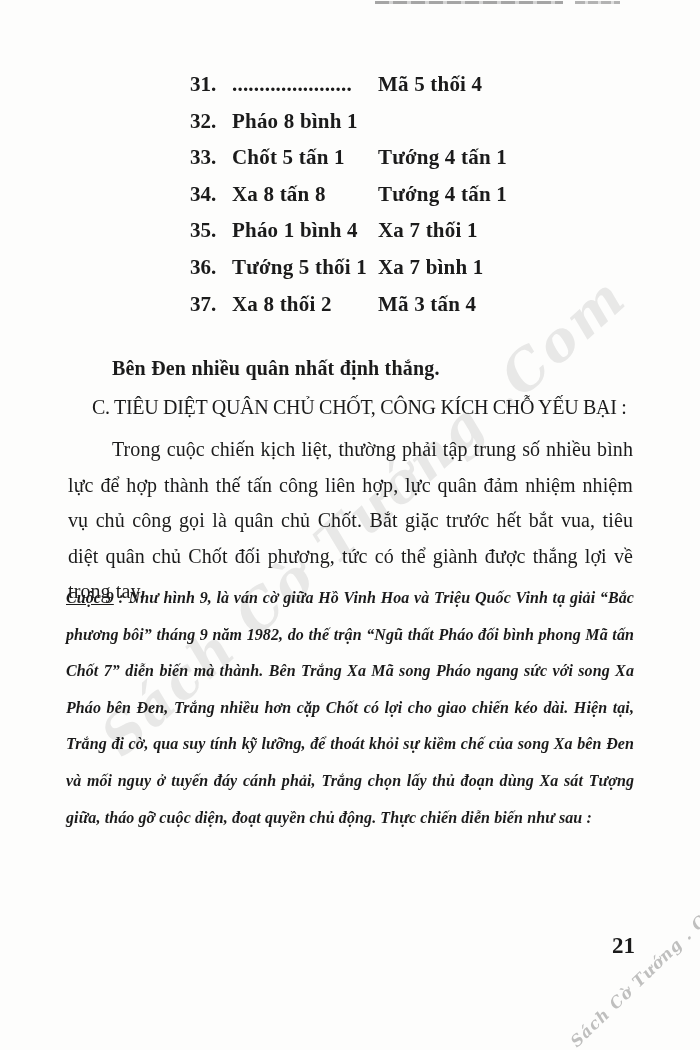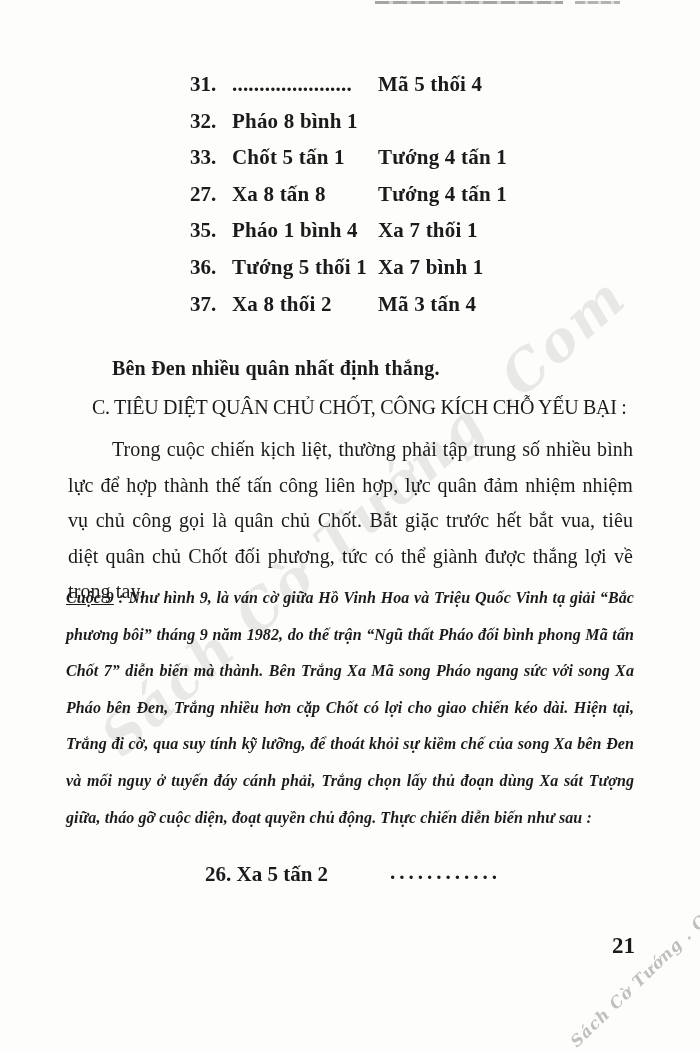--- a/index.html
+++ b/index.html
@@ -134,21 +134,21 @@
     <div class="move-row">
       <span class="mnum">32.</span>
       <span class="mwhite">Pháo 8 bình 1</span>
     </div>
     <div class="move-row">
       <span class="mnum">33.</span>
       <span class="mwhite">Chốt 5 tấn 1</span>
       <span class="mblack">Tướng 4 tấn 1</span>
     </div>
     <div class="move-row">
-      <span class="mnum">27.</span>
+      <span class="mnum">34.</span>
       <span class="mwhite">Xa 8 tấn 8</span>
       <span class="mblack">Tướng 4 tấn 1</span>
     </div>
     <div class="move-row">
       <span class="mnum">35.</span>
       <span class="mwhite">Pháo 1 bình 4</span>
       <span class="mblack">Xa 7 thối 1</span>
     </div>
     <div class="move-row">
       <span class="mnum">36.</span>
@@ -165,23 +165,18 @@
   <div class="note-line">Bên Đen nhiều quân nhất định thắng.</div>
 
   <div class="section-heading">C. TIÊU DIỆT QUÂN CHỦ CHỐT, CÔNG KÍCH CHỖ YẾU BẠI :</div>
 
   <div class="para-1">Trong cuộc chiến kịch liệt, thường phải tập trung số nhiều bình lực để hợp thành thế tấn công liên hợp, lực quân đảm nhiệm nhiệm vụ chủ công gọi là quân chủ Chốt. Bắt giặc trước hết bắt vua, tiêu diệt quân chủ Chốt đối phương, tức có thể giành được thắng lợi về trong tay.</div>
 
   <div class="para-game">
     <span class="game-label">Cuộc 9</span><span> : Như hình 9, là ván cờ giữa Hồ Vinh Hoa và Triệu Quốc Vinh tạ giải “Bắc phương bôi” tháng 9 năm 1982, do thế trận “Ngũ thất Pháo đối bình phong Mã tấn Chốt 7” diễn biến mà thành. Bên Trắng Xa Mã song Pháo ngang sức với song Xa Pháo bên Đen, Trắng nhiều hơn cặp Chốt có lợi cho giao chiến kéo dài. Hiện tại, Trắng đi cờ, qua suy tính kỹ lưỡng, để thoát khỏi sự kiềm chế của song Xa bên Đen và mối nguy ở tuyến đáy cánh phải, Trắng chọn lấy thủ đoạn dùng Xa sát Tượng giữa, tháo gỡ cuộc diện, đoạt quyền chủ động. Thực chiến diễn biến như sau :</span>
   </div>
 
-  <div class="final-move">
-    <span>26. </span>
-    <span>Xa 5 tấn 2</span>
-    <span class="fm-dots">............</span>
-  </div>
 
   <div class="page-number">21</div>
 
   <div class="wm wm-corner">Sách Cờ Tướng . Com</div>
 
 </div>
 
 </body></html>

